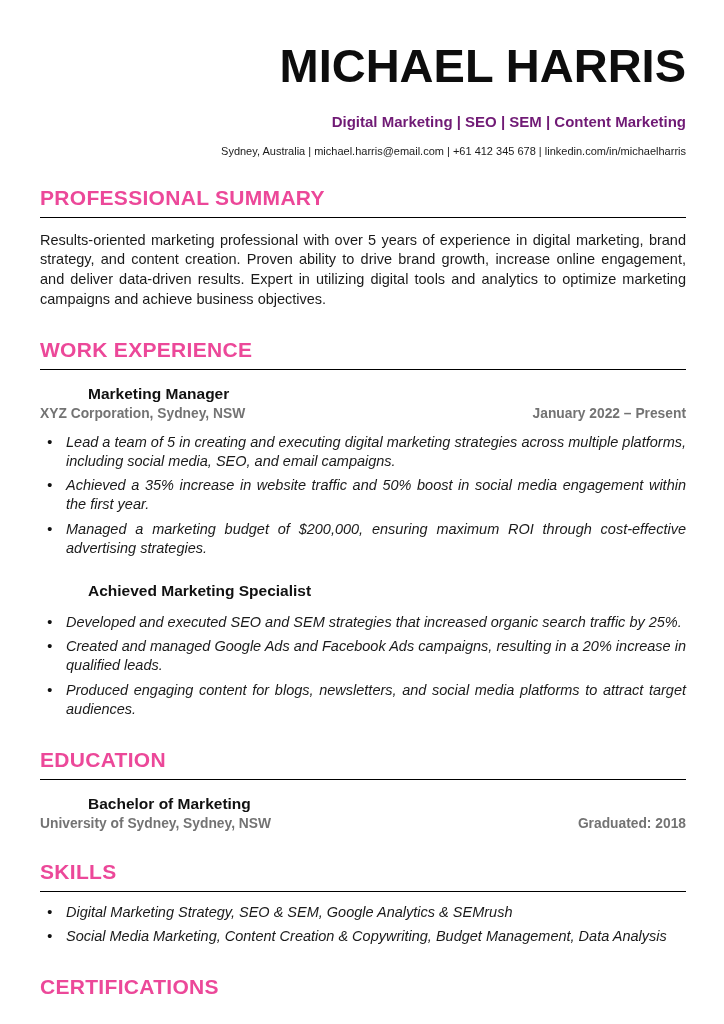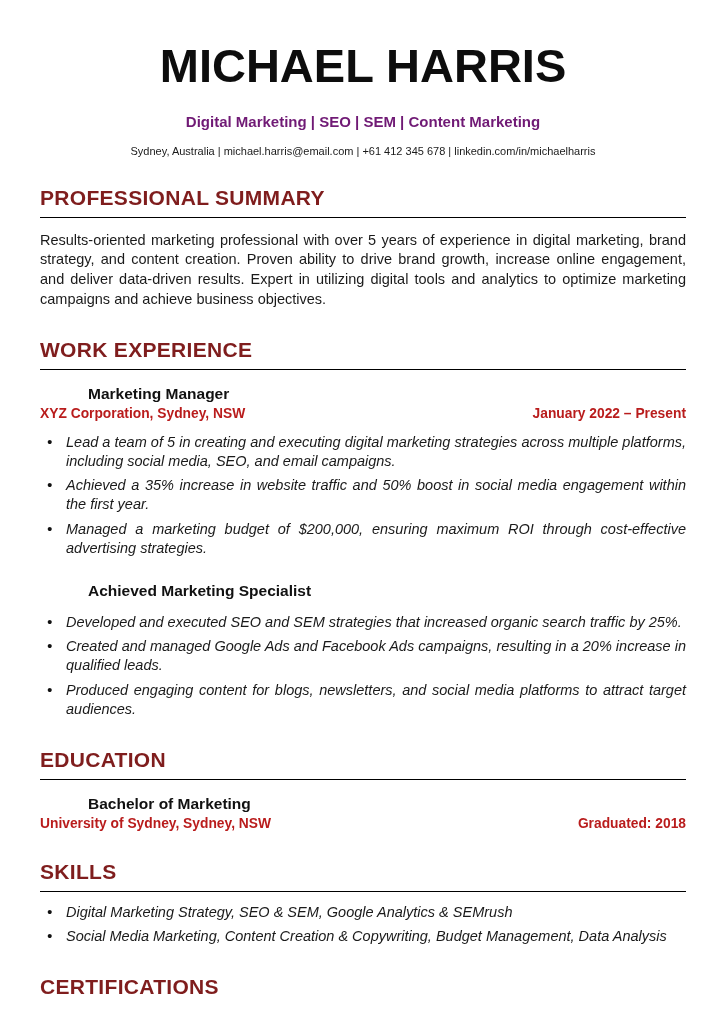--- a/index.html
+++ b/index.html
@@ -17,21 +17,21 @@
   }
 
   .page {
     width: 724px;
     height: 1024px;
     padding: 40px 38px 20px 40px;
     background: #ffffff;
   }
 
   
-  .header { text-align: center; }
+  .header { text-align: right; }
 
   .name {
     font-size: 47px;
     font-weight: bold;
     letter-spacing: 0px;
     line-height: 1.1;
     color: #0d0d0d;
     white-space: nowrap;
   }
 
@@ -49,21 +49,21 @@
     color: #1a1a1a;
   }
 
   
   .section { margin-top: 29px; }
 
   .section-title {
     font-size: 21px;
     font-weight: bold;
     letter-spacing: 0.3px;
-    color: #7f1d1d;
+    color: #ec4899;
     line-height: 1.15;
     margin-top: 19px;
   }
 
   .rule {
     border: none;
     border-top: 1.5px solid #000;
     margin-top: 7px;
     height: 0;
   }
@@ -91,21 +91,21 @@
   .entry-meta {
     display: flex;
     justify-content: space-between;
     align-items: baseline;
     margin-top: 2px;
   }
 
   .entry-org, .entry-dates {
     font-size: 13.8px;
     font-weight: bold;
-    color: #b91c1c;
+    color: #737373;
   }
 
   
   ul.bullets {
     list-style: none;
     margin-top: 12px;
     font-style: italic;
   }
 
   ul.bullets li {

